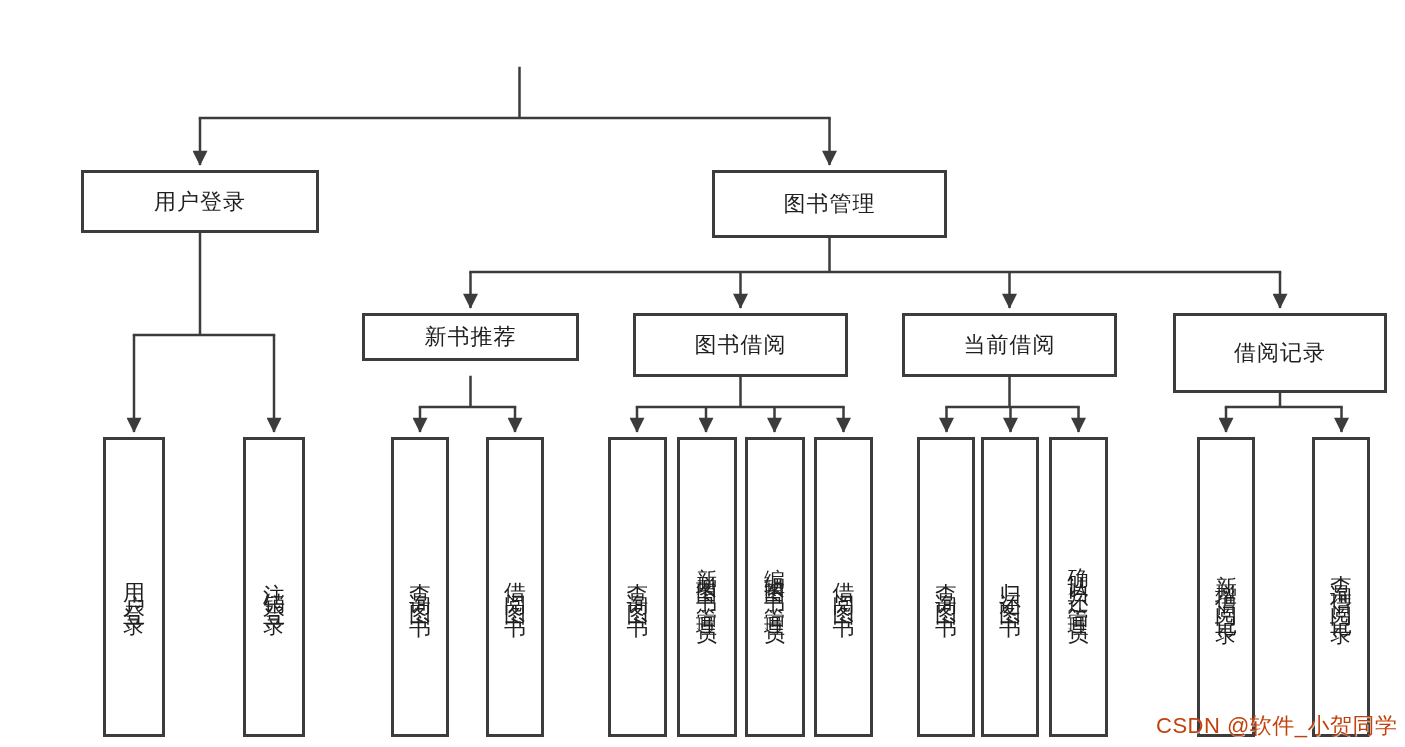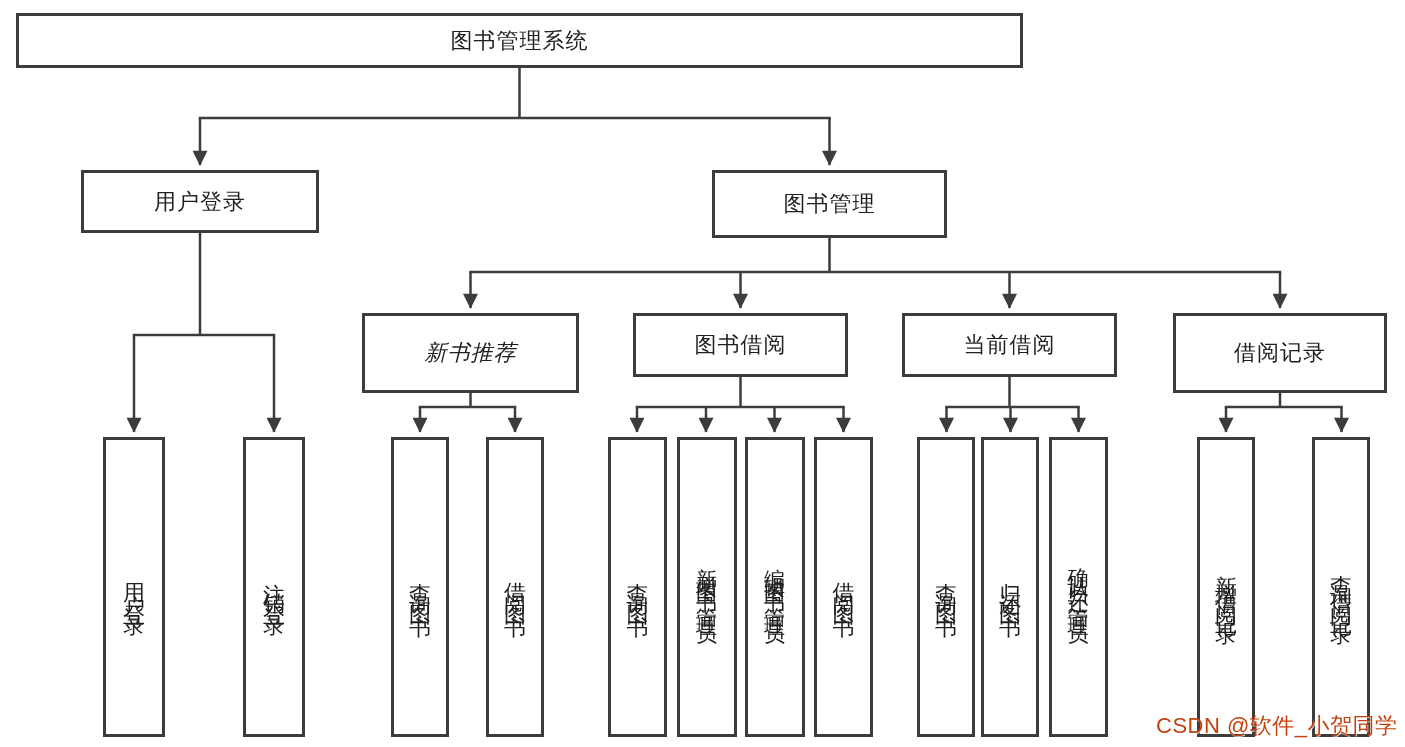--- a/index.html
+++ b/index.html
@@ -87,32 +87,29 @@
       <line x1="774.5" y1="407" x2="774.5" y2="432" marker-end="url(#arrow)"></line>
       <line x1="843.5" y1="407" x2="843.5" y2="432" marker-end="url(#arrow)"></line>
       <line x1="946.5" y1="407" x2="946.5" y2="432" marker-end="url(#arrow)"></line>
       <line x1="1010.5" y1="407" x2="1010.5" y2="432" marker-end="url(#arrow)"></line>
       <line x1="1078.5" y1="407" x2="1078.5" y2="432" marker-end="url(#arrow)"></line>
       <line x1="1226" y1="407" x2="1226" y2="432" marker-end="url(#arrow)"></line>
       <line x1="1341.5" y1="407" x2="1341.5" y2="432" marker-end="url(#arrow)"></line>
     </g>
   </svg>
 
-  <div class="node" style="left:16px; top:13px; width:1007px; height:55px;">
-    <span class="h-label">图书管理系统</span>
-  </div>
 
   <div class="node" style="left:81px; top:170px; width:238px; height:63px;">
     <span class="h-label">用户登录</span>
   </div>
   <div class="node" style="left:712px; top:170px; width:235px; height:68px;">
     <span class="h-label">图书管理</span>
   </div>
 
-  <div class="node" style="left:362px; top:313px; width:217px; height:80px;font-style:italic;">
+  <div class="node" style="left:362px; top:313px; width:217px; height:48px;">
     <span class="h-label">新书推荐</span>
   </div>
   <div class="node" style="left:633px; top:313px; width:215px; height:64px;">
     <span class="h-label">图书借阅</span>
   </div>
   <div class="node" style="left:902px; top:313px; width:215px; height:64px;">
     <span class="h-label">当前借阅</span>
   </div>
   <div class="node" style="left:1173px; top:313px; width:214px; height:80px;">
     <span class="h-label">借阅记录</span>

